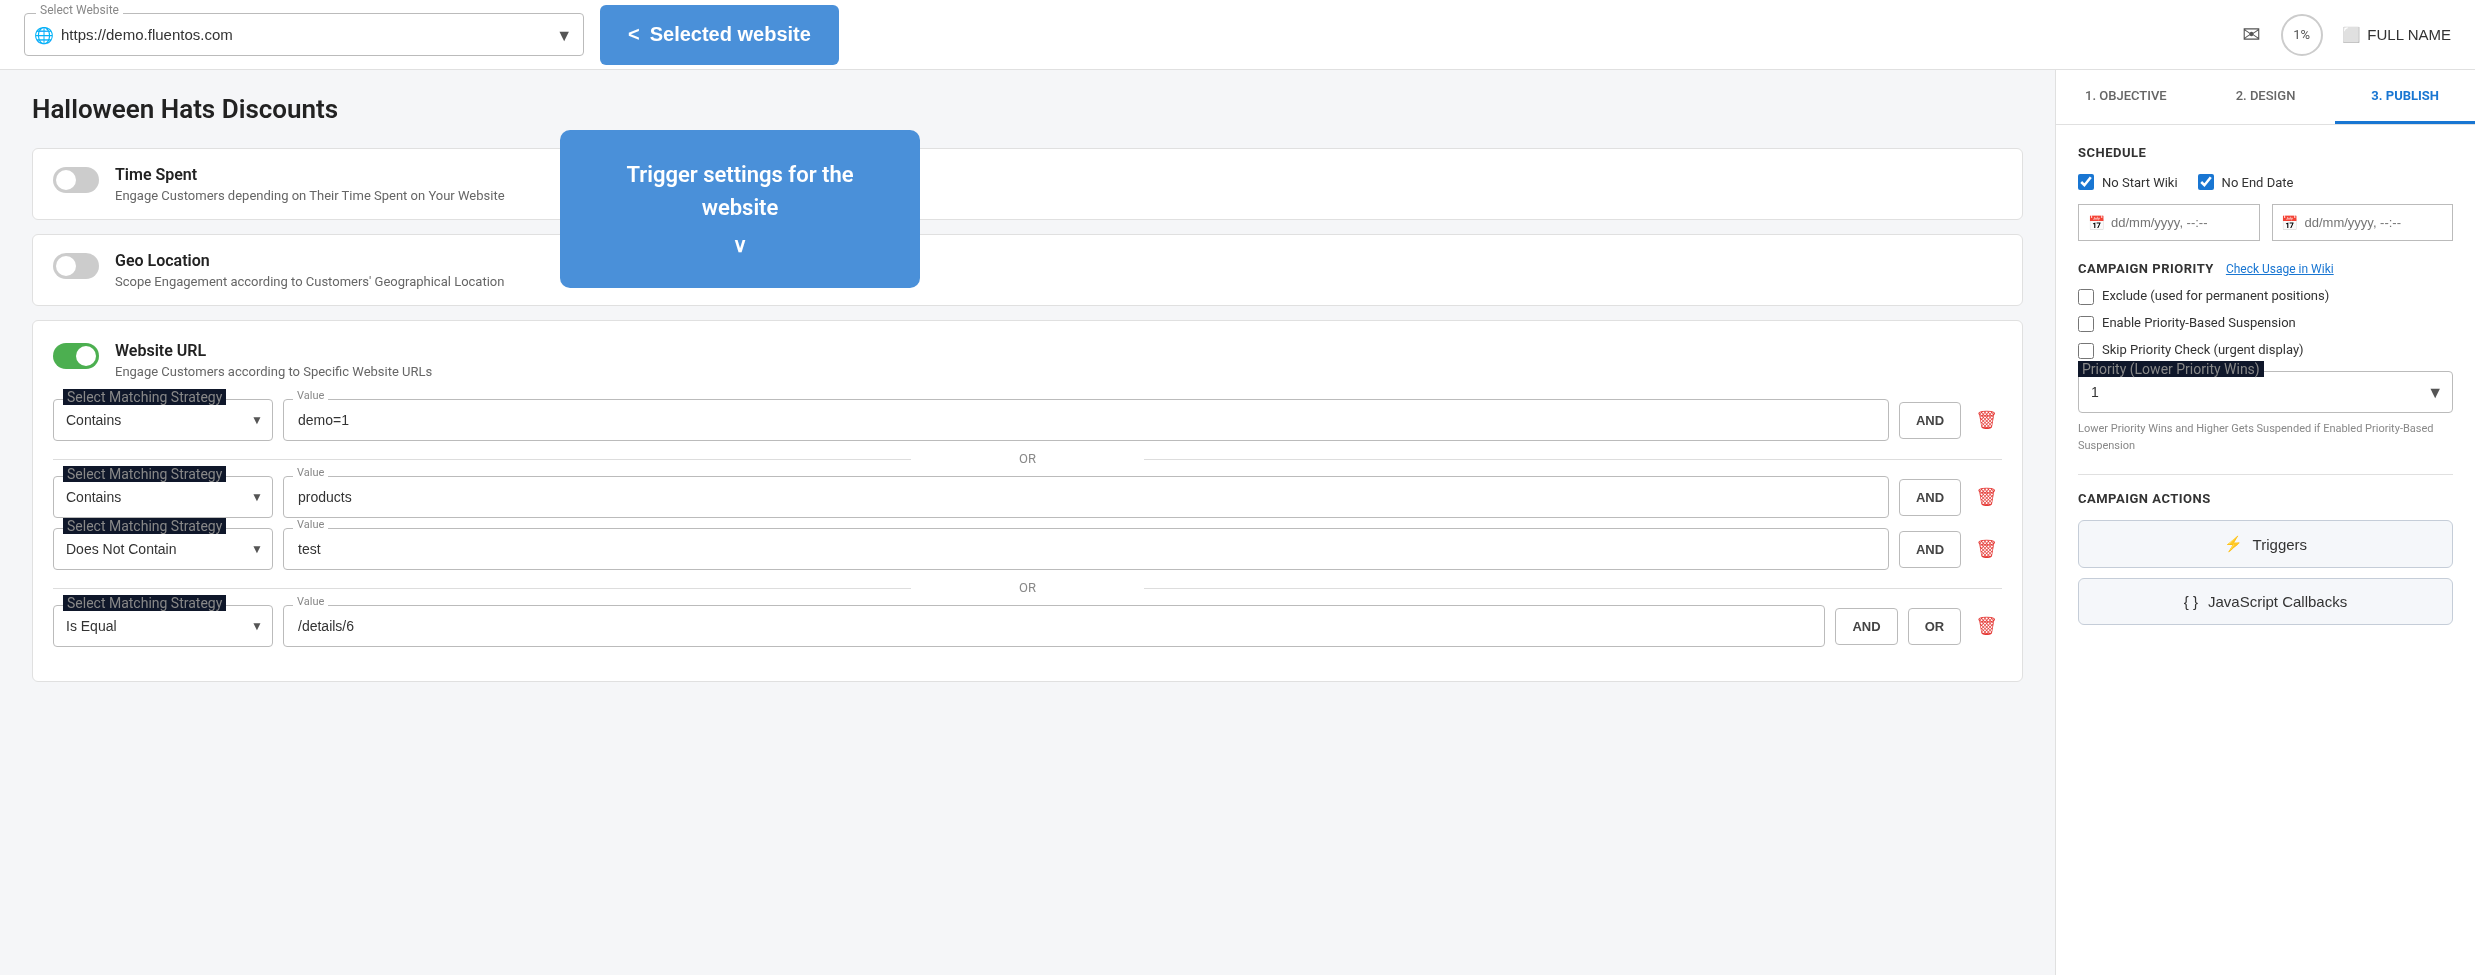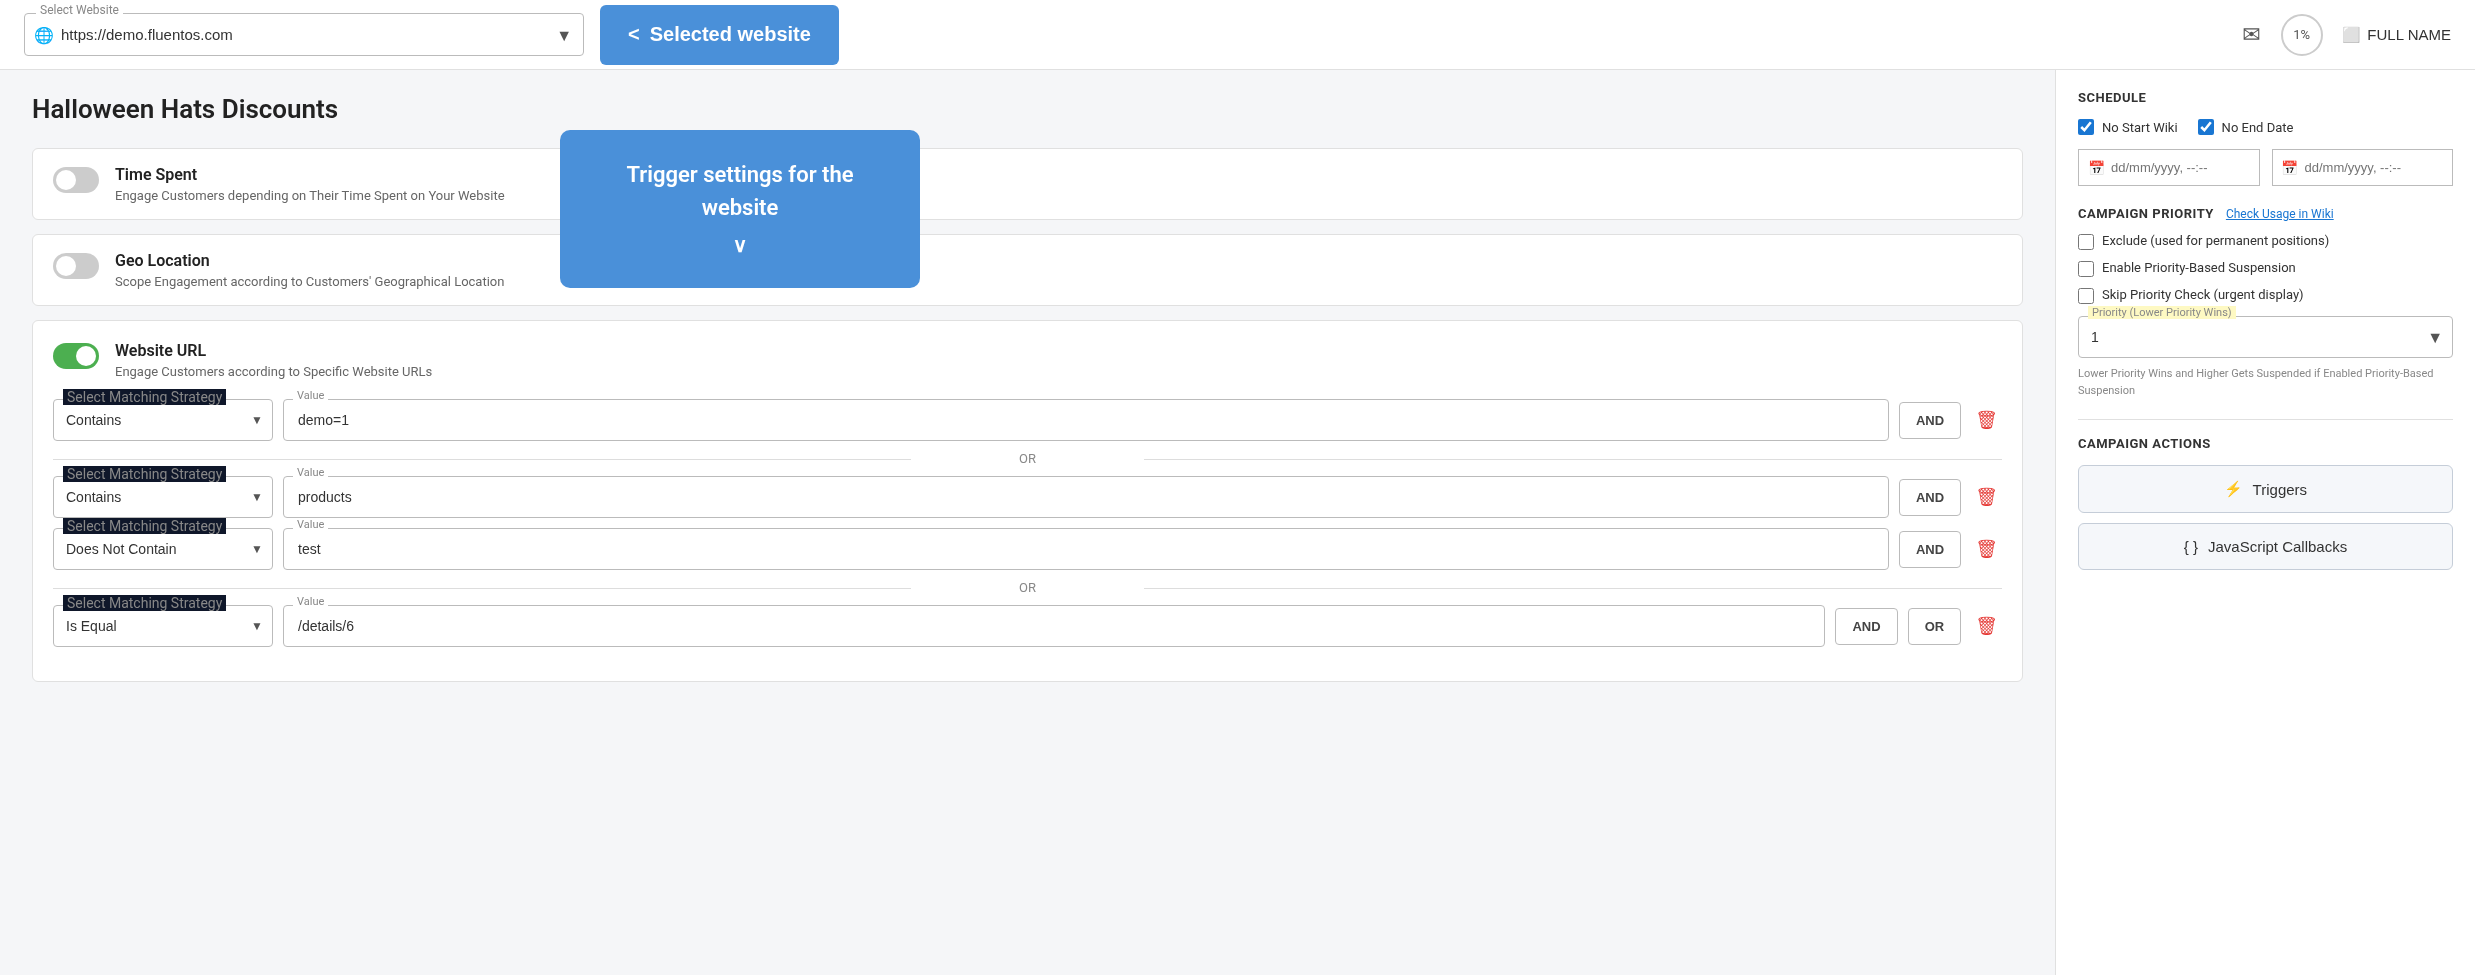--- a/index.html
+++ b/index.html
@@ -471,23 +471,23 @@
       flex-shrink: 0;
     }
 
     .priority-select-wrapper {
       position: relative;
       margin-top: 12px;
     }
     .priority-select-label {
       position: absolute;
       top: -10px;
-      left: 10px;
-      background: #fef9c3;
-      font-size: 11px;
+      left: 0;
+      background: #0f172a;
+      font-size: 14px;
       color: #888;
       padding: 0 4px;
     }
     .priority-select {
       width: 100%;
       border: 1px solid #bbb;
       border-radius: 4px;
       padding: 12px 32px 12px 12px;
       font-size: 14px;
       color: #333;
@@ -674,20 +674,25 @@
       </div>
     </div>
 
     <div class="tooltip-bubble">
       <span>Trigger settings for the website</span>
     </div>
   </div>
 
   <div class="right-panel">
 
+    <div class="tabs">
+      <div class="tab">1. OBJECTIVE</div>
+      <div class="tab">2. DESIGN</div>
+      <div class="tab active">3. PUBLISH</div>
+    </div>
 
     <div class="right-content">
 
       <div class="section-title">SCHEDULE</div>
 
       <div class="schedule-row">
         <label class="checkbox-label">
           <input type="checkbox" checked="" style="">
           <span>No Start Wiki</span>
         </label>

